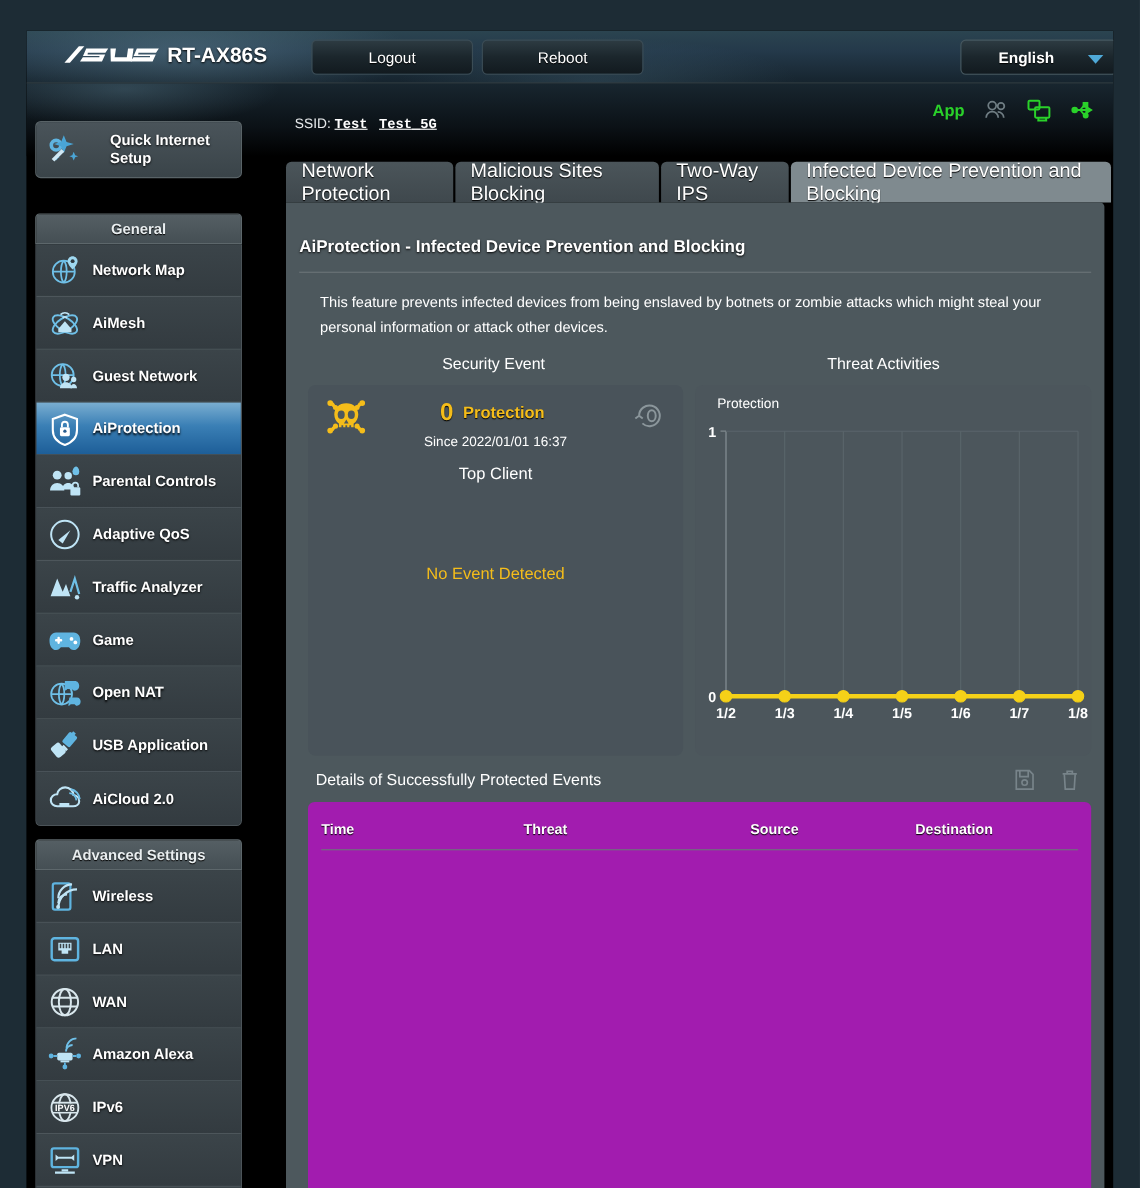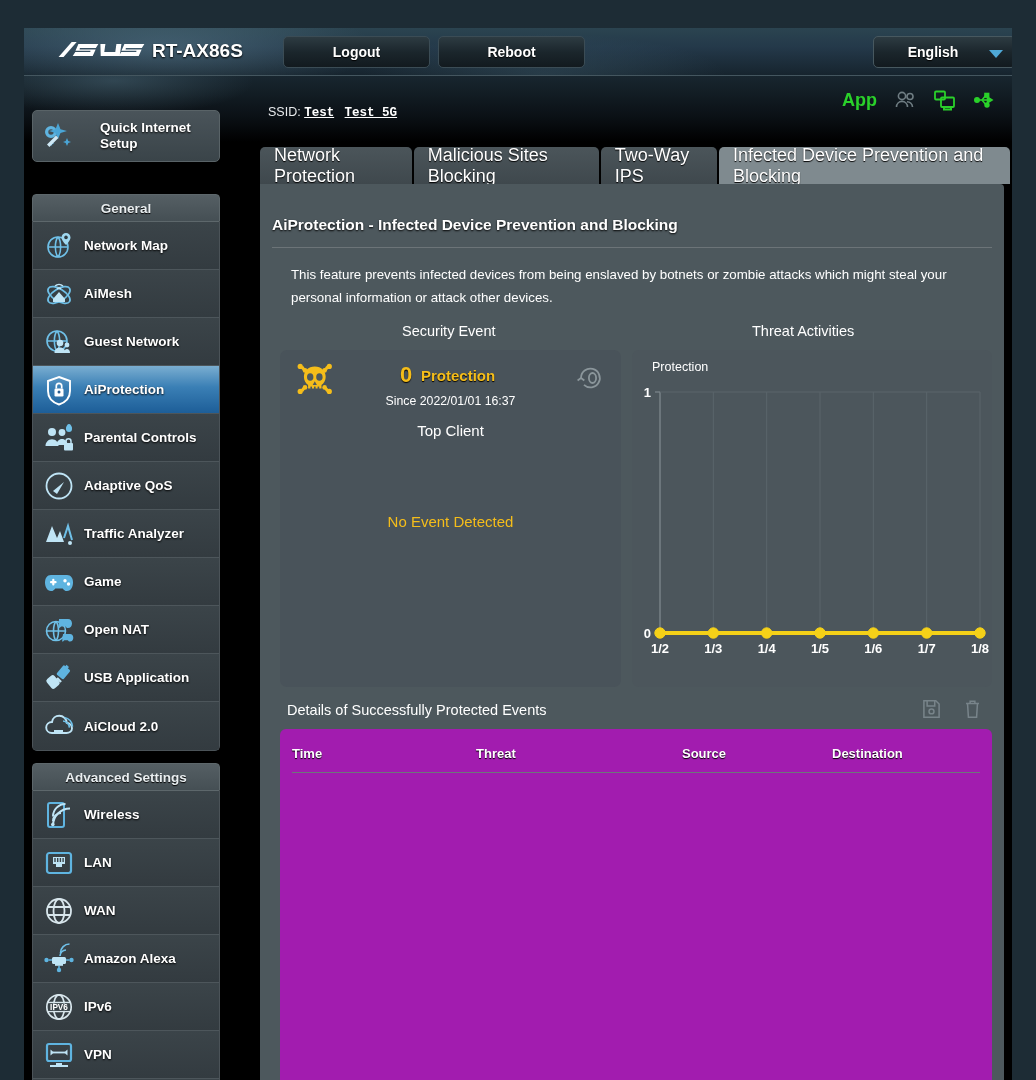--- a/index.html
+++ b/index.html
@@ -38,21 +38,21 @@
   #model-name {
     position: absolute; left: 128px; top: 12px;
     font-size: 19px; font-weight: bold; color: #ffffff;
     text-shadow: 0 1px 2px #000;
   }
   .hdr-btn {
     position: absolute; top: 8px; height: 32px;
     background: linear-gradient(180deg, #2d3b42 0%, #1b262c 50%, #121a1f 100%);
     border: 1px solid #3b4c55;
     border-radius: 5px;
-    color: #fff; font-size: 14px; font-weight: bold;
+    color: #fff; font-size: 14px; font-weight: normal;
     display: flex; align-items: center; justify-content: center;
     cursor: pointer;
     text-shadow: 0 1px 1px #000;
   }
   #btn-logout { left: 259px; width: 147px; }
   #btn-reboot { left: 414px; width: 147px; }
   #lang-select {
     position: absolute; left: 849px; top: 8px;
     width: 143px; height: 32px;
     background: linear-gradient(180deg, #2d3b42 0%, #1b262c 50%, #121a1f 100%);
@@ -90,21 +90,21 @@
     font-family: "Liberation Mono", monospace;
     text-decoration: underline; font-weight: bold; color: #ffffff;
     cursor: pointer;
   }
   .ssid-link {
     font-family: "Liberation Mono", monospace;
     text-decoration: underline; font-weight: bold; color: #ffffff;
     cursor: pointer;
   }
   #hdr-icons { position: absolute; right: 15px; top: 13px; display: flex; align-items: center; gap: 16px; }
-  #app-text { color: #2ad12a; font-size: 18px; font-weight: bold; cursor: pointer; }
+  #app-text { color: #2ad12a; font-size: 15px; font-weight: bold; cursor: pointer; }
   .hdr-ic { width: 24px; height: 22px; cursor: pointer; }
   
   #sidebar {
     position: absolute; left: 8px; top: 48px;
     width: 196px; height: 1004px;
   }
   #qis-box {
     position: absolute; left: 0; top: 34px;
     width: 188px; height: 52px;
     background: linear-gradient(180deg, #4a545a 0%, #3a4449 100%);

